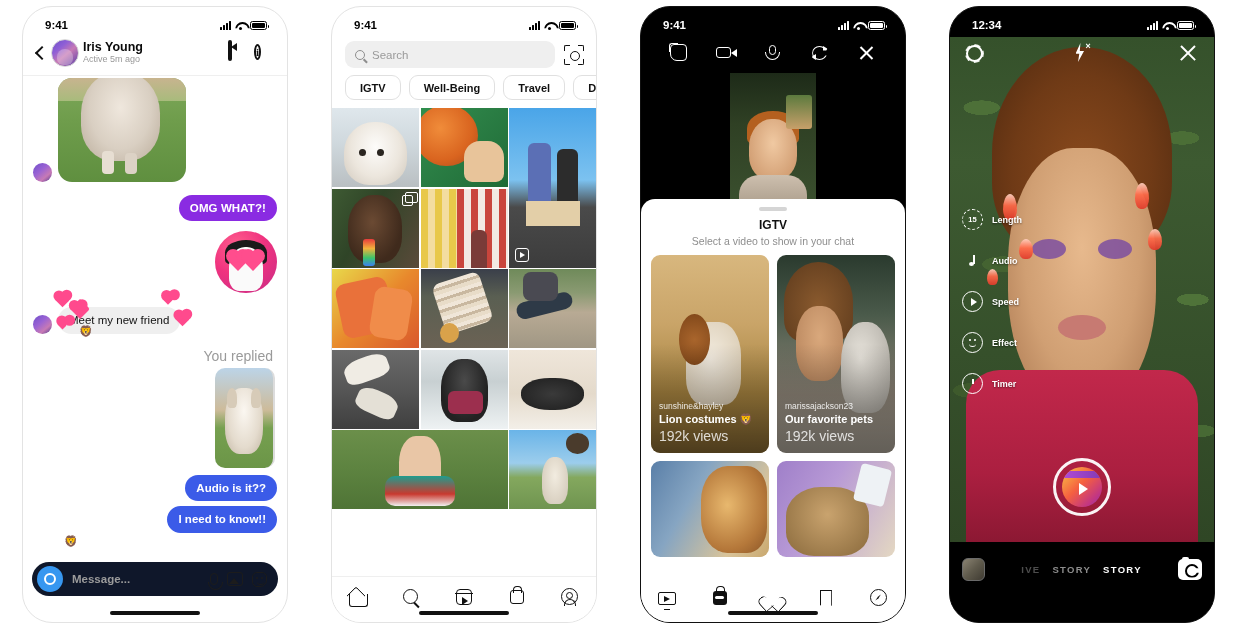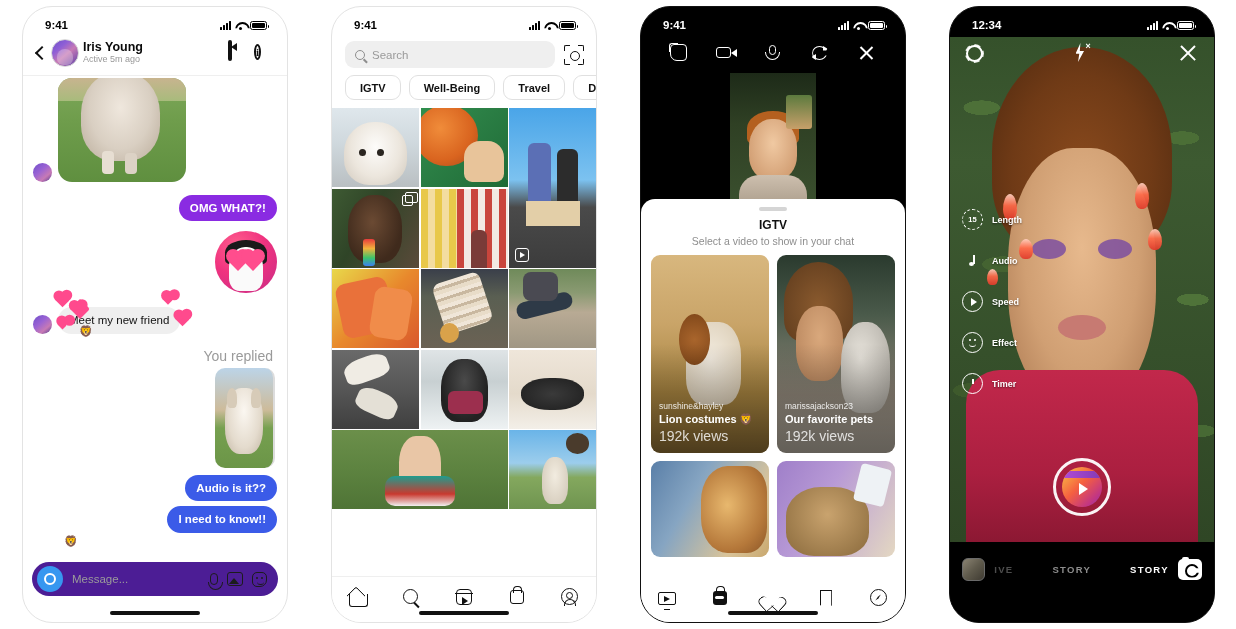--- a/index.html
+++ b/index.html
@@ -156,21 +156,21 @@
   .reply-quote .pup{
     position:absolute;left:18%;top:20%;width:64%;height:66%;
     background:radial-gradient(ellipse at 50% 35%,#fbf7f1 0%,#e4dbcd 60%,#c3b7a4 100%);
     border-radius:44% 44% 38% 38%;
   }
   .reply-quote .pupear{position:absolute;left:20%;top:20%;width:18%;height:20%;background:#d7cbb8;border-radius:50% 50% 30% 30%;}
   .reply-quote .pupear.r{left:62%;}
 
   .composer{
     position:absolute; left:9px; right:9px; bottom:26px; height:34px;
-    background:#4c1d95; border-radius:20px; display:flex; align-items:center; gap:9px; padding:0 11px 0 5px;
+    background:#0f172a; border-radius:20px; display:flex; align-items:center; gap:9px; padding:0 11px 0 5px;font-weight:bold;
   }
   .cam-circle{
     width:26px;height:26px;border-radius:50%;background:#3797f0;flex:0 0 auto;
     display:flex;align-items:center;justify-content:center;
   }
   .cam-circle span{width:12px;height:12px;border:2px solid #fff;border-radius:50%;display:block;}
   .composer .ph{flex:1;font-size:11.5px;color:#9b9b9b;}
   .ic-mic{width:8px;height:12px;border-radius:4px;border:1.6px solid #1c1c1c;position:relative;}
   .ic-mic::after{content:'';position:absolute;left:-3.5px;bottom:-6px;width:13px;height:7px;border:1.6px solid #1c1c1c;border-top:none;border-radius:0 0 8px 8px;}
   .ic-photo{width:16px;height:14px;border:1.6px solid #1c1c1c;border-radius:3px;position:relative;}
@@ -343,21 +343,21 @@
     background:linear-gradient(135deg,#f9c846 0%,#f56040 45%,#c13584 80%,#833ab4 100%);
     display:flex;align-items:center;justify-content:center;position:relative;overflow:hidden;}
   .shutter-in::before{content:'';position:absolute;left:0;right:0;top:4px;height:7px;
     background:linear-gradient(90deg,#b14bd6,#833ab4);}
   .shutter-in::after{content:'';border-left:9px solid #fff;border-top:6px solid transparent;border-bottom:6px solid transparent;margin-left:3px;margin-top:4px;}
 
   .cam-bottom{position:absolute;left:0;right:0;bottom:0;height:80px;background:#000;z-index:8;}
   .cam-modes{position:absolute;left:0;right:0;top:16px;display:flex;align-items:center;padding:0 12px;gap:0;}
   .gallery-thumb{width:23px;height:23px;border-radius:6px;flex:0 0 auto;
     background:linear-gradient(135deg,#8a8372,#5f5a4c 50%,#3f3b32);border:1px solid #6a6a6a;}
-  .mode-list{flex:1;display:flex;align-items:center;justify-content:center;gap:39px;}
+  .mode-list{flex:1;display:flex;align-items:center;justify-content:center;gap:12px;}
   .mode{font-size:9.5px;font-weight:bold;letter-spacing:1.3px;color:#8d8d8d;}
   .mode.clipped{opacity:.55;}
   .mode.active{color:#fff;}
   .flipcam{width:24px;height:21px;border-radius:5px;background:#fff;position:relative;flex:0 0 auto;}
   .flipcam::before{content:'';position:absolute;left:7px;top:4.5px;width:10px;height:10px;border:2px solid #000;border-radius:50%;
     clip-path:polygon(0 0,100% 0,100% 34%,46% 34%,46% 66%,100% 66%,100% 100%,0 100%);}
   .flipcam::after{content:'';position:absolute;left:4px;top:-2px;width:7px;height:4px;background:#fff;border-radius:2px 2px 0 0;}
 </style>
 </head>
 <body>

